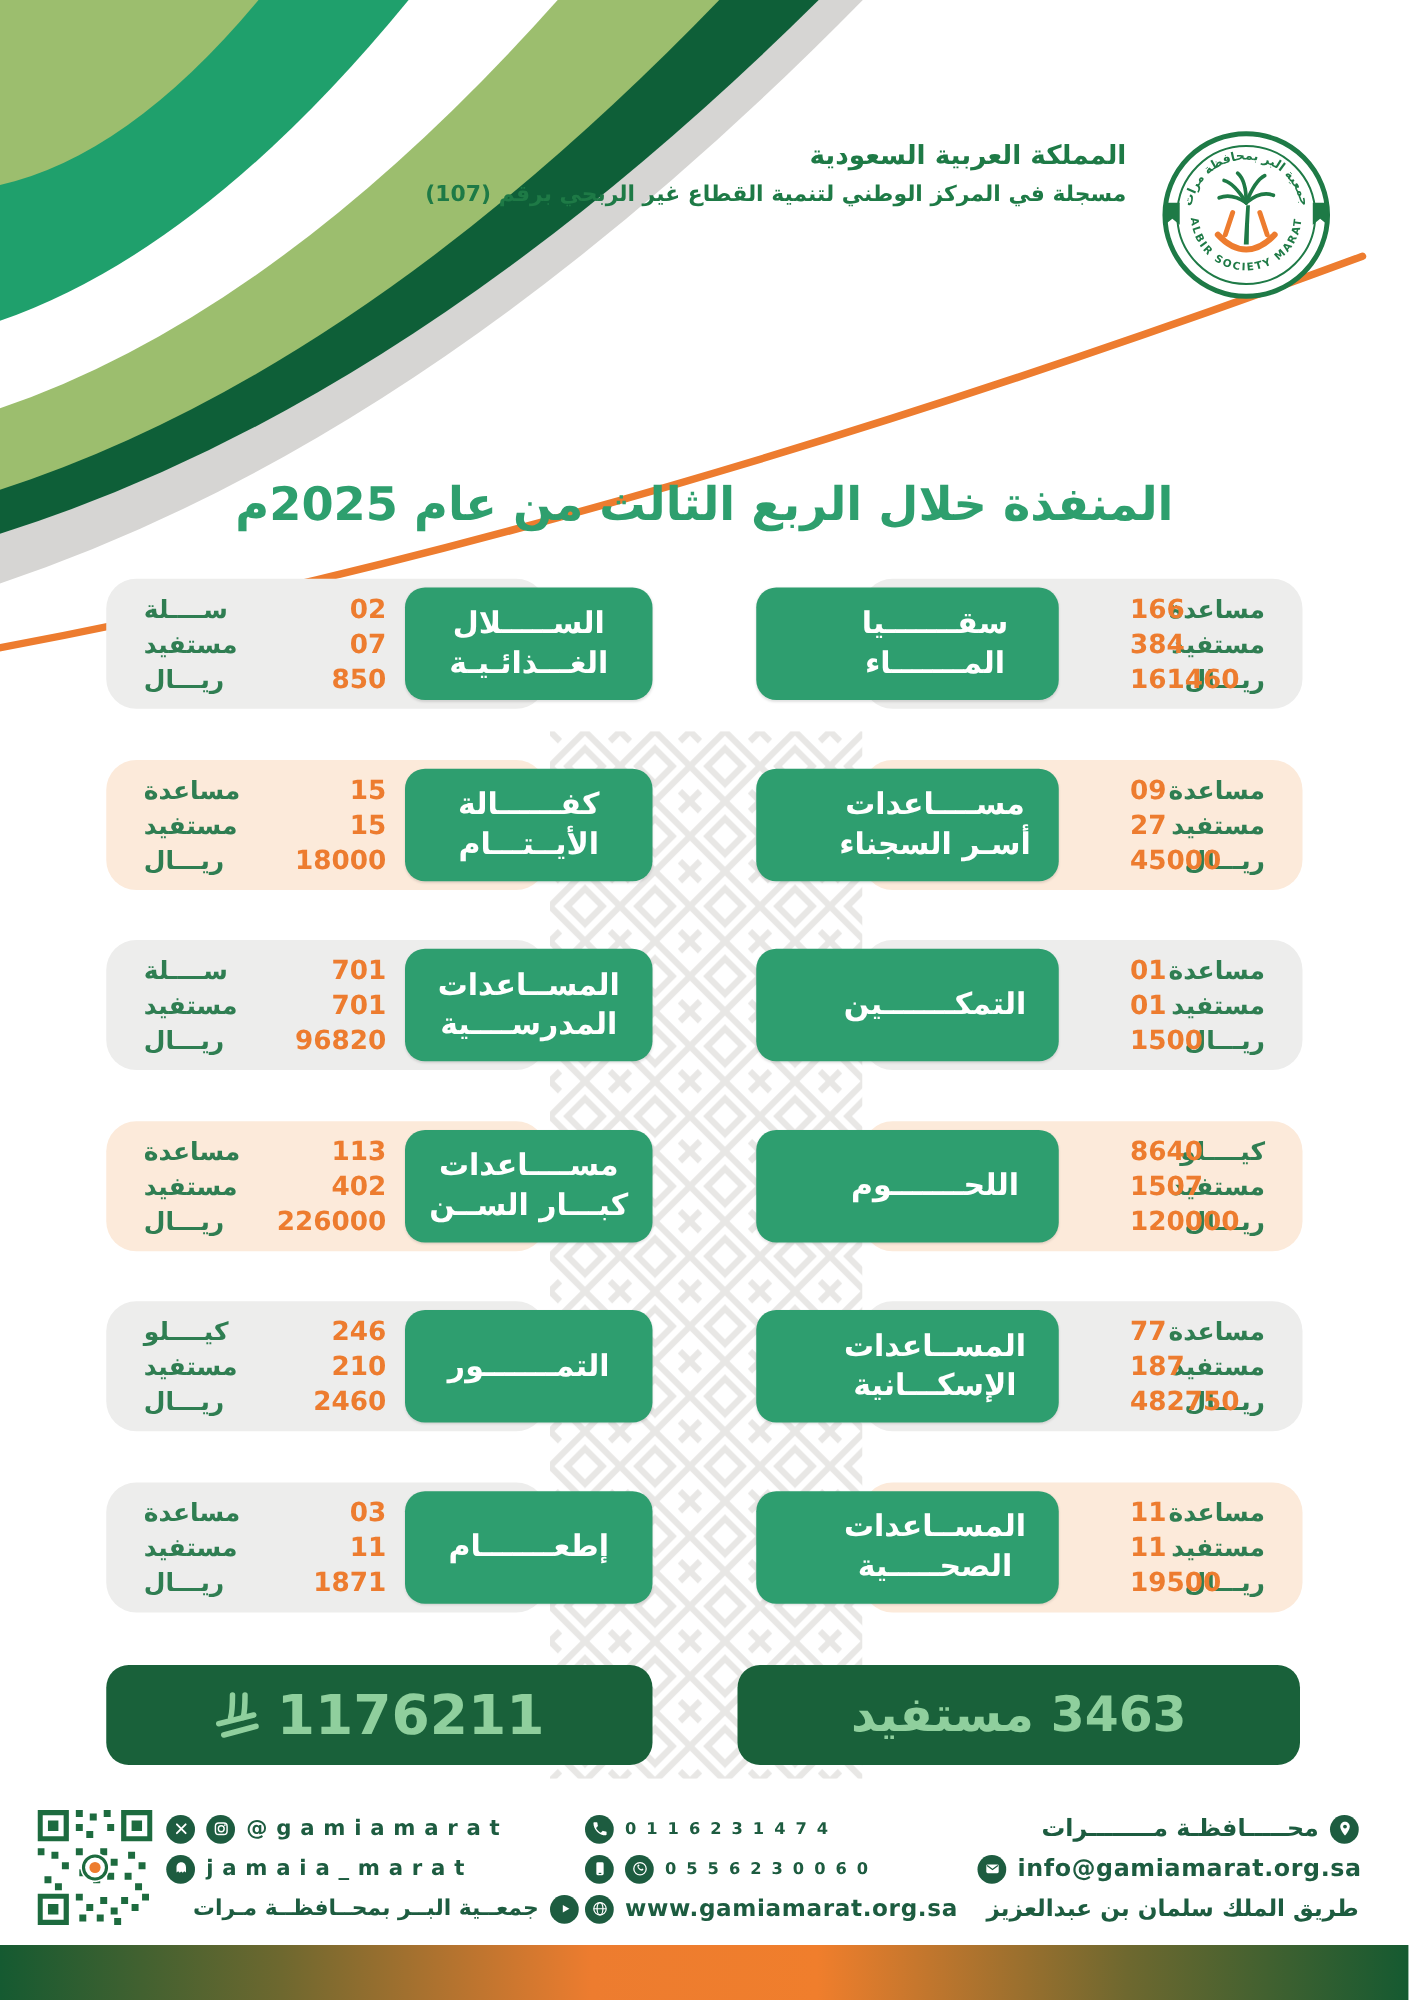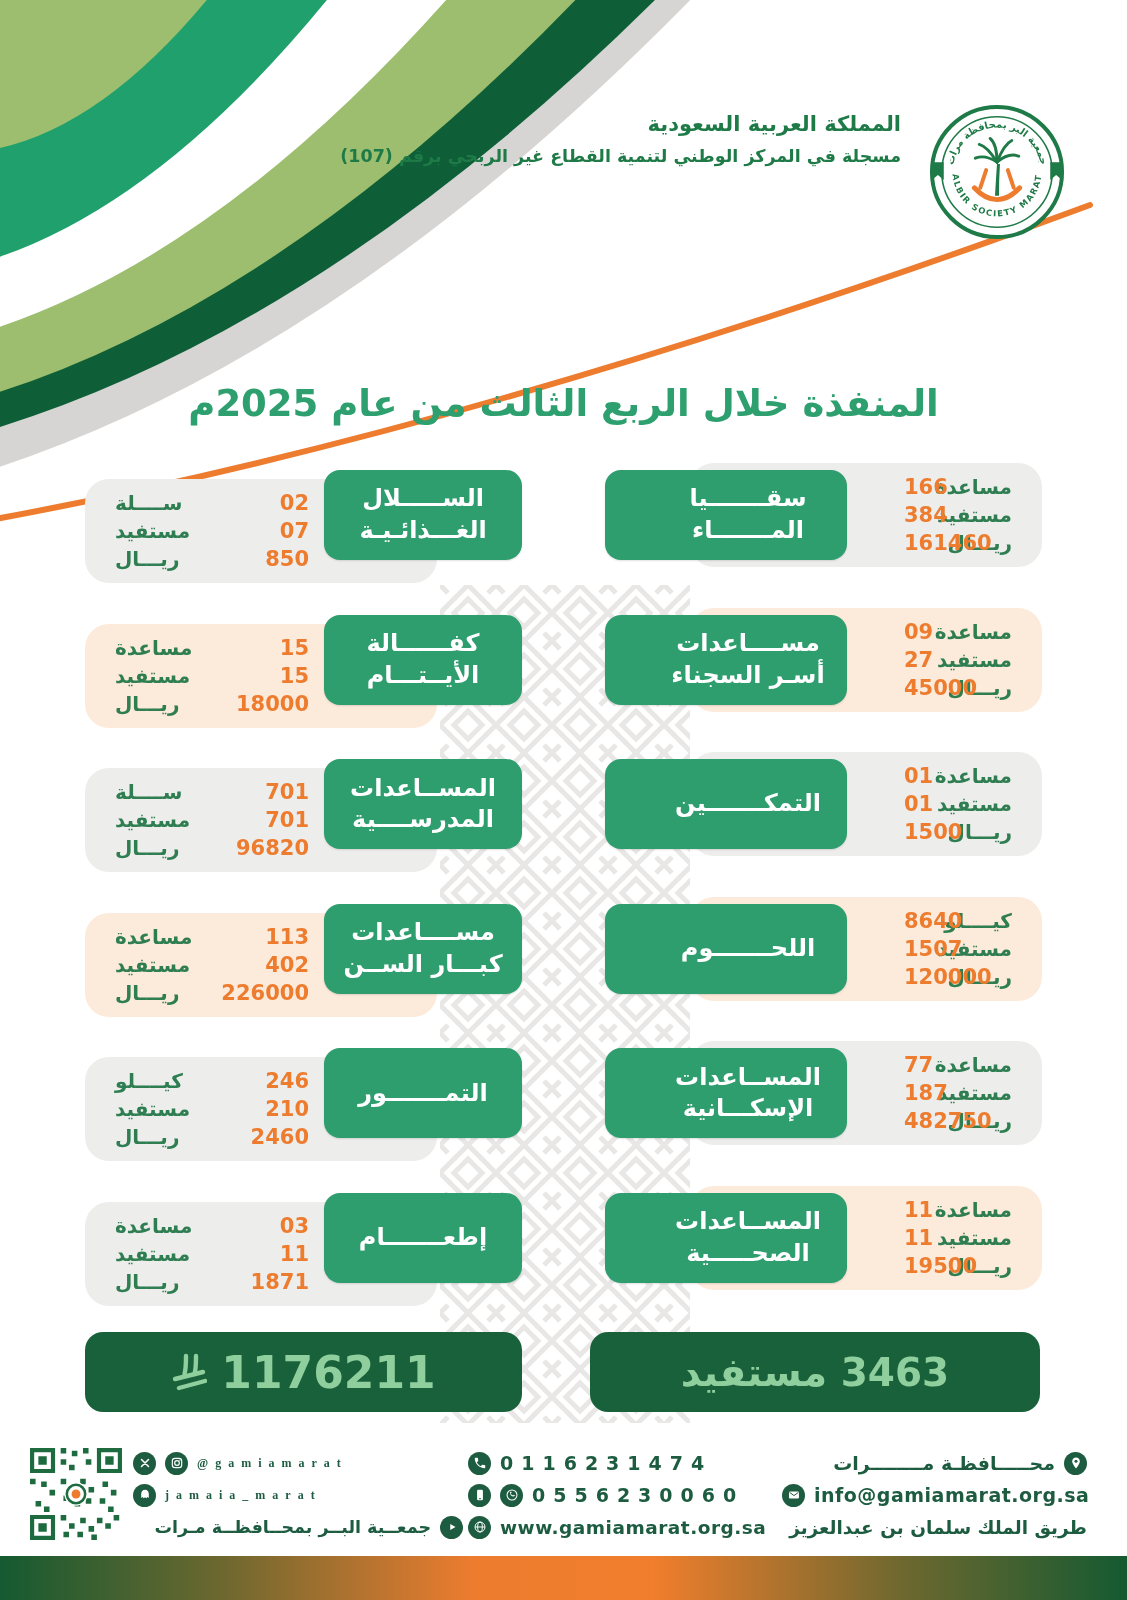--- a/index.html
+++ b/index.html
@@ -17,21 +17,21 @@
   #main-title{position:absolute;top:286px;left:0;width:100%;text-align:center;
               font-size:60px;font-weight:bold;color:#ED7C2F;z-index:2;}
   #sub-title{position:absolute;top:382px;left:0;width:100%;text-align:center;
              font-size:37px;font-weight:bold;color:#2E9F6E;z-index:2;}
   
   #ornament{position:absolute;top:585px;left:440px;width:250px;height:838px;z-index:0;opacity:.85;}
   
   .halfcard{position:absolute;width:437px;height:104px;z-index:1;}
   .c-left{left:85px;} .c-right{left:605px;}
   .cardbg{position:absolute;top:0;height:104px;width:352px;border-radius:24px;}
-  .c-left .cardbg{left:0;margin-top:16px;} .c-right .cardbg{right:0;}
+  .c-left .cardbg{left:0;} .c-right .cardbg{right:0;}
   .t-gray .cardbg{background:#EDEDEC;} .t-peach .cardbg{background:#FCEADA;}
   .pill{position:absolute;top:7px;height:90px;width:198px;border-radius:16px;background:#2E9E6F;
         color:#fff;font-weight:bold;font-size:24px;line-height:1.32;display:flex;align-items:center;
         justify-content:center;text-align:center;white-space:pre-line;box-shadow:0 1px 2px rgba(0,0,0,.12);}
   .c-left .pill{right:0;} .c-right .pill{left:0;padding-left:44px;}
   .labels,.values{position:absolute;top:10px;line-height:28px;}
   .labels{font-size:20px;font-weight:bold;color:#2F7E52;}
   .values{font-size:21px;font-weight:bold;color:#ED7C2F;width:112px;direction:ltr;}
   .c-left .labels{left:30px;text-align:left;}
   .c-left .values{left:112px;text-align:right;}
@@ -44,22 +44,22 @@
   #total-benef{left:590px;width:450px;font-size:39px;}
   
   #footer{position:absolute;top:1445px;left:0;width:1127px;height:105px;z-index:2;color:#1D5C40;}
   #qr{position:absolute;left:30px;top:3px;width:92px;height:92px;}
   .fgroup{position:absolute;top:2px;}
   #social{left:133px;width:330px;}
   #contact{left:468px;width:300px;}
   #address{left:782px;width:305px;}
   .fline{height:32px;display:flex;align-items:center;gap:9px;font-weight:bold;}
   .ltr{direction:ltr;}
-  .sp7{letter-spacing:7px;font-size:12px;font-family:Liberation Serif, serif;}
-  .sp8{letter-spacing:8px;font-size:19px;}
+  .sp7{letter-spacing:7px;font-size:17px;}
+  .sp8{letter-spacing:8px;font-size:13px;}
   .web{letter-spacing:.5px;font-size:18.5px;}
   .ar-f{font-size:17.5px;}
   .addr1{font-size:19px;}
   .addr2{font-size:18.5px;text-align:right;width:100%;display:block;}
   .email{font-size:19px;letter-spacing:.5px;}
   .ic{width:23px;height:23px;border-radius:50%;background:#1D5C40;display:inline-flex;
       align-items:center;justify-content:center;flex:none;}
   .ic svg{width:14px;height:14px;}
   
   #bottom-bar{position:absolute;left:0;top:1556px;width:1127px;height:44px;

